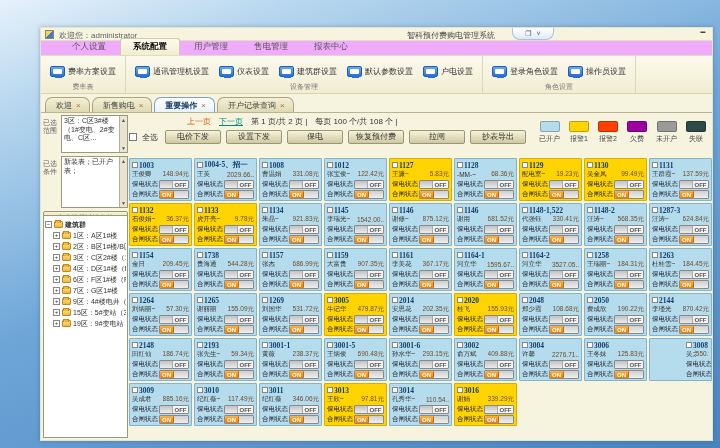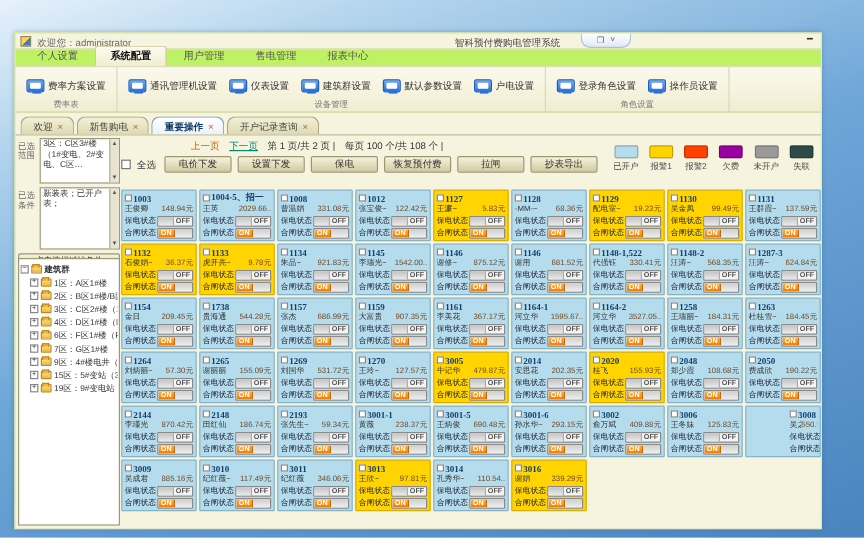--- a/index.html
+++ b/index.html
@@ -3,36 +3,36 @@
 <meta charset="utf-8">
 <style>
   * { margin:0; padding:0; box-sizing:border-box; }
   html,body { width:720px; height:448px; overflow:hidden; }
   body {
     font-family:"Liberation Sans", sans-serif;
     background:linear-gradient(160deg,#e6f1fb 0%,#b6d6ee 16%,#6ea6d8 48%,#4a84bf 100%);
     position:relative;
   }
   .window {
-    position:absolute; left:12px; top:27px; width:673px; height:414px;
-    background:#bef264; border:1px solid #e8e4c8; box-shadow:0 0 4px rgba(30,60,100,.35);
+    position:absolute; left:40px; top:27px; width:673px; height:414px;
+    background:#f0abfc; border:1px solid #e8e4c8; box-shadow:0 0 4px rgba(30,60,100,.35);
   }
   
   .titlebar { position:absolute; left:0; top:0; width:100%; height:13px; background:#f6f3de; border-bottom:1px solid #e3dfc2; }
   .applogo { position:absolute; left:4px; top:2px; width:9px; height:9px;
     background:linear-gradient(135deg,#ffd24a 0 50%,#3a7bd5 50% 100%); border:1px solid #8a8a6a; }
   .welcome { position:absolute; left:18px; top:2px; font-size:8px; color:#666; }
   .apptitle { position:absolute; left:366px; top:2px; font-size:8px; color:#444; }
   .winpill { position:absolute; left:471px; top:0; width:42px; height:12px; background:linear-gradient(#ffffff,#dfeaf6);
     border:1px solid #a9c2da; border-top:none; border-radius:0 0 8px 8px; display:flex; align-items:center; justify-content:center; gap:5px;
     font-size:7px; color:#557; }
   .minbtn { position:absolute; right:3px; top:1px; width:12px; height:9px; font-size:8px; line-height:8px; text-align:center; color:#333; }
   
   .ribbontabs { position:absolute; left:0; top:13px; width:100%; height:15px; display:flex; align-items:flex-end;
-    padding-left:6px; gap:2px; border-bottom:1px solid #e0dcbe; }
+    padding-left:19px; gap:2px; border-bottom:1px solid #e0dcbe; }
   .rtab { font-size:8.5px; color:#555; padding:2px 12px; }
   .rtab.active { color:#111; font-weight:bold; background:linear-gradient(#fdfbee,#f1edd2); border:1px solid #cfcaa5; border-bottom:none; border-radius:3px 3px 0 0; }
   
   .ribbonbody { position:absolute; left:0; top:28px; width:100%; height:38px; display:flex; background:linear-gradient(#fbf9ec,#f1edd2); border-bottom:1px solid #d8d3ad; }
   .rgroup { position:relative; height:100%; border-right:1px solid #ddd8b4; padding:3px 6px 10px 6px; display:flex; align-items:center; gap:4px; }
   .rgroup .glabel { position:absolute; left:0; right:0; bottom:1px; text-align:center; font-size:7px; color:#777; }
   .rbtn { display:flex; align-items:center; gap:3px; padding:2px 3px; font-size:8px; color:#333; white-space:nowrap; }
   .mon { width:15px; height:11px; border-radius:2px; background:linear-gradient(#6aaaf4,#2a6fd8); border:1px solid #1d5cb8; position:relative; flex:0 0 auto; }
   .mon::before { content:""; position:absolute; left:2px; top:2px; right:2px; height:5px; background:#fff; border-radius:1px; }
   .mon::after { content:""; position:absolute; left:4px; bottom:-2px; width:7px; height:2px; background:#2a6fd8; }
@@ -1022,44 +1022,20 @@
               </span>
     </div>
     <div class="c-row">
       <span class="lbl">合闸状态</span>
       <span class="tg">
                 <b class="ontxt">ON</b>
                 <i class="seg2"></i>
               </span>
     </div>
   </div>
-          <div class="card" style="background: rgb(181, 220, 236);">
-    <div class="c-head">
-      <span class="cb"></span>
-      <span class="cid">1270</span>
-    </div>
-    <div class="c-name">
-      <span class="nm">王玲~</span>
-      <span class="bal">127.57元</span>
-    </div>
-    <div class="c-row">
-      <span class="lbl">保电状态</span>
-      <span class="tg">
-                <i class="seg"></i>
-                <b class="offtxt">OFF</b>
-              </span>
-    </div>
-    <div class="c-row">
-      <span class="lbl">合闸状态</span>
-      <span class="tg">
-                <b class="ontxt">ON</b>
-                <i class="seg2"></i>
-              </span>
-    </div>
-  </div>
           <div class="card alarm" style="background: rgb(255, 212, 0);">
     <div class="c-head">
       <span class="cb"></span>
       <span class="cid">3005</span>
     </div>
     <div class="c-name">
       <span class="nm">牛记华</span>
       <span class="bal">479.87元</span>
     </div>
     <div class="c-row">
@@ -1318,20 +1294,44 @@
     </div>
   </div>
           <div class="card" style="background: rgb(181, 220, 236);">
     <div class="c-head">
       <span class="cb"></span>
       <span class="cid">3002</span>
     </div>
     <div class="c-name">
       <span class="nm">俞万斌</span>
       <span class="bal">409.88元</span>
+    </div>
+    <div class="c-row">
+      <span class="lbl">保电状态</span>
+      <span class="tg">
+                <i class="seg"></i>
+                <b class="offtxt">OFF</b>
+              </span>
+    </div>
+    <div class="c-row">
+      <span class="lbl">合闸状态</span>
+      <span class="tg">
+                <b class="ontxt">ON</b>
+                <i class="seg2"></i>
+              </span>
+    </div>
+  </div>
+          <div class="card" style="background: rgb(181, 220, 236);">
+    <div class="c-head">
+      <span class="cb"></span>
+      <span class="cid">3004</span>
+    </div>
+    <div class="c-name">
+      <span class="nm">许馨</span>
+      <span class="bal">2276.71..</span>
     </div>
     <div class="c-row">
       <span class="lbl">保电状态</span>
       <span class="tg">
                 <i class="seg"></i>
                 <b class="offtxt">OFF</b>
               </span>
     </div>
     <div class="c-row">
       <span class="lbl">合闸状态</span>

